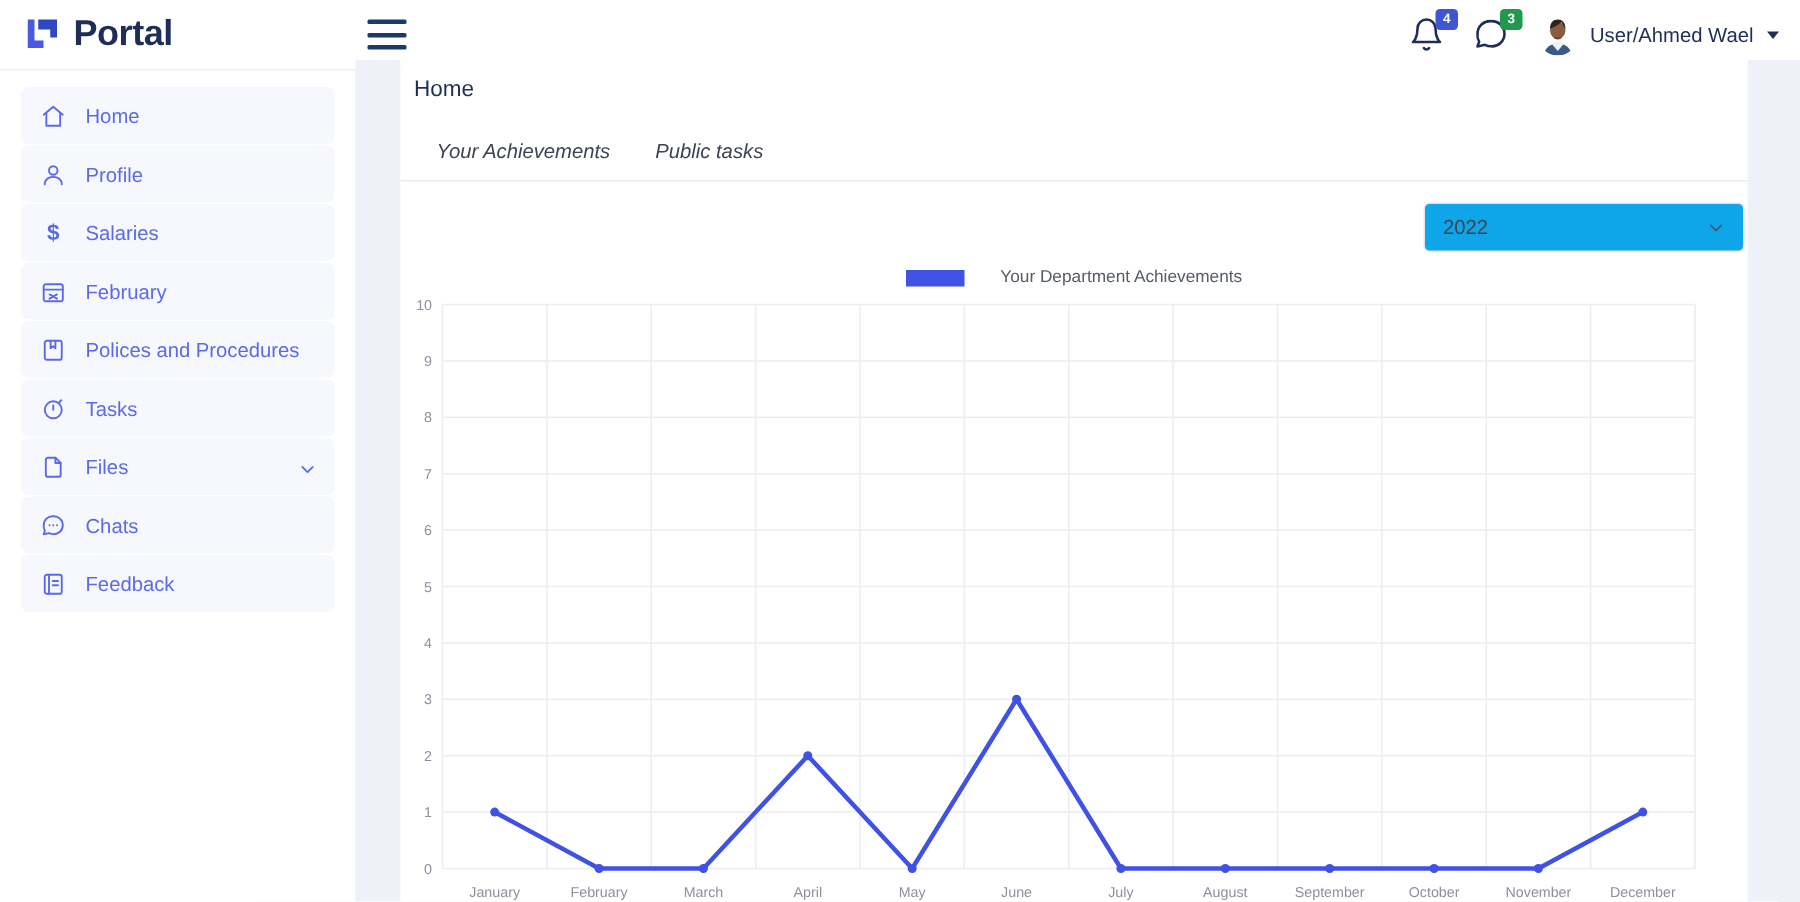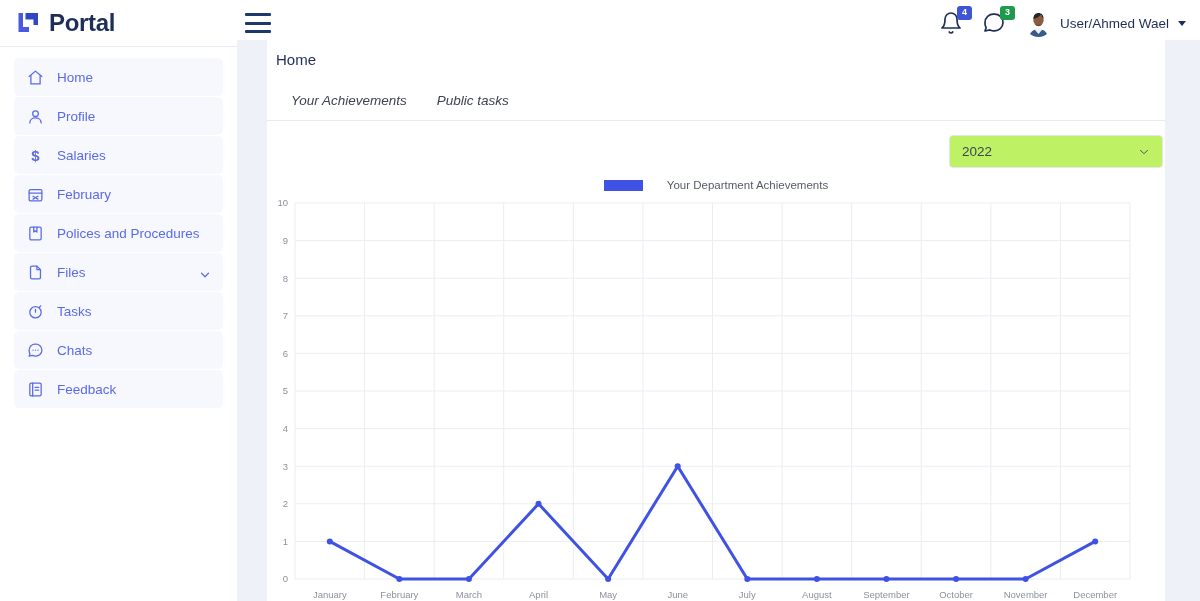--- a/index.html
+++ b/index.html
@@ -151,21 +151,21 @@
   }
 
   
   .select-row {
     display: flex; justify-content: flex-end;
     padding: 14px 2px 0 0;
   }
   .year-select {
     width: 214px; height: 33px;
     border: 1px solid #e3e6ef; border-radius: 4px;
-    background: #bef264;
+    background: #0ea5e9;
     display: flex; align-items: center; justify-content: space-between;
     padding: 0 12px;
     font-size: 13.5px; color: #3d4353;
     cursor: pointer;
   }
   .sel-chevron { width: 12px; height: 12px; color: #4b5160; }
 
   
   .legend {
     display: flex; align-items: center; justify-content: center;
@@ -289,41 +289,41 @@
           <rect x="4" y="3" width="16" height="18" rx="2"></rect>
           <path d="M9.5 3v7l2.3-1.7L14 10V3"></path>
         </svg>
       </span>
       <span class="nav-label">Polices and Procedures</span>
     </div>
 
     <div class="nav-item">
       <span class="nav-icon">
         <svg viewBox="0 0 24 24" width="17" height="17" fill="none" stroke="currentColor" stroke-width="1.8" stroke-linecap="round" stroke-linejoin="round">
+          <circle cx="12" cy="13" r="8"></circle>
+            <path d="M12 13V9"></path>
+            <path d="M17.5 6l2-2"></path>
+        </svg>
+      </span>
+      <span class="nav-label">Tasks</span>
+    </div>
+
+    <div class="nav-item">
+      <span class="nav-icon">
+        <svg viewBox="0 0 24 24" width="17" height="17" fill="none" stroke="currentColor" stroke-width="1.8" stroke-linecap="round" stroke-linejoin="round">
           <path d="M14 3H7a2 2 0 0 0-2 2v14a2 2 0 0 0 2 2h10a2 2 0 0 0 2-2V8z"></path>
           <path d="M14 3v5h5"></path>
         </svg>
       </span>
       <span class="nav-label">Files</span>
       <span class="nav-chevron">
         <svg viewBox="0 0 24 24" width="12" height="12" fill="none" stroke="currentColor" stroke-width="2.4" stroke-linecap="round" stroke-linejoin="round">
           <path d="M5 8.5l7 7 7-7"></path>
         </svg>
       </span>
-    </div>
-
-    <div class="nav-item">
-      <span class="nav-icon">
-        <svg viewBox="0 0 24 24" width="17" height="17" fill="none" stroke="currentColor" stroke-width="1.8" stroke-linecap="round" stroke-linejoin="round">
-          <circle cx="12" cy="13" r="8"></circle>
-            <path d="M12 13V9"></path>
-            <path d="M17.5 6l2-2"></path>
-        </svg>
-      </span>
-      <span class="nav-label">Tasks</span>
     </div>
 
     <div class="nav-item">
       <span class="nav-icon">
         <svg viewBox="0 0 24 24" width="17" height="17" fill="none" stroke="currentColor" stroke-width="1.8" stroke-linecap="round" stroke-linejoin="round">
           <path d="M21 11.5a8.4 8.4 0 0 1-9 8.4 9 9 0 0 1-4-1L3 20l1.1-3.3A8.4 8.4 0 0 1 3 11.5a8.4 8.4 0 0 1 9-8.4 8.4 8.4 0 0 1 9 8.4z"></path>
           <circle cx="8.5" cy="11.5" r=".9" fill="currentColor" stroke="none"></circle>
           <circle cx="12" cy="11.5" r=".9" fill="currentColor" stroke="none"></circle>
           <circle cx="15.5" cy="11.5" r=".9" fill="currentColor" stroke="none"></circle>
         </svg>

